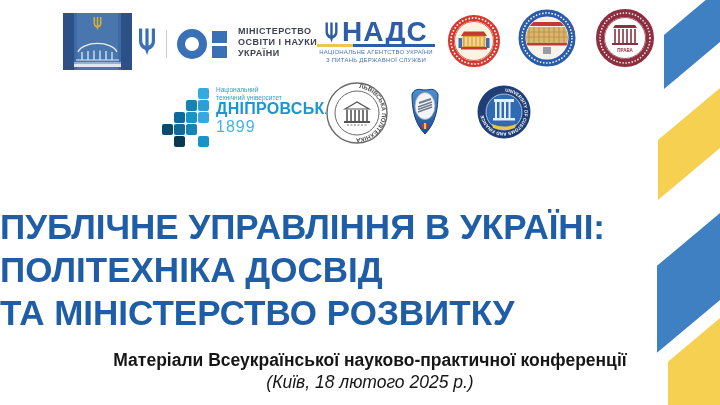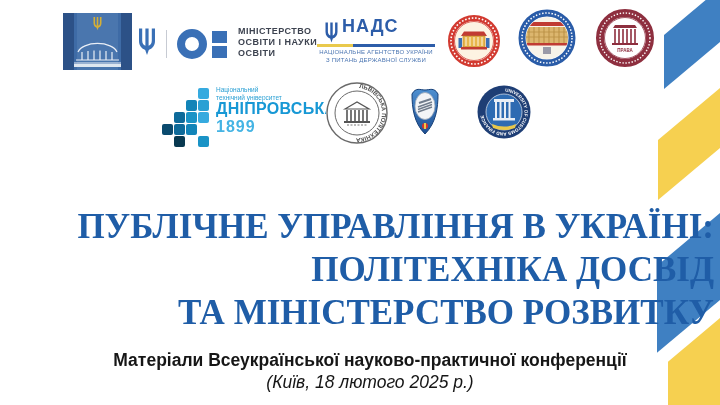--- a/index.html
+++ b/index.html
@@ -21,40 +21,40 @@
   .trident-solo{left:137px;top:28px;width:20px;height:29px;color:var(--mon_blue);}
   .vdiv{left:166px;top:30px;width:1px;height:28px;background:#c7cbd3;}
   .mon-ring{left:177px;top:29px;width:30px;height:30px;border:8px solid var(--mon_blue);
             border-radius:50%;box-sizing:border-box;}
   .mon-sq{left:212px;width:15px;height:12px;background:var(--mon_blue);}
   .mon-sq.t{top:31px;} .mon-sq.b{top:46px;}
   .mon-text{left:238px;top:26px;font-size:9px;font-weight:bold;color:var(--ministry_text);
             line-height:11px;letter-spacing:.5px;}
   .nads{left:317px;top:20px;width:118px;}
   .nads-trident{position:absolute;left:7px;top:2px;width:15px;height:22px;color:var(--nads_blue);}
-  .nads-abbr{position:absolute;left:25px;top:-4px;font-size:18px;font-weight:bold;
+  .nads-abbr{position:absolute;left:25px;top:-4px;font-size:28px;font-weight:bold;
              letter-spacing:1px;color:var(--nads_blue);font-family:"Liberation Sans",sans-serif;}
   .nads-line{position:absolute;top:24px;height:3px;}
   .nads-line.y{left:0;width:36px;background:var(--nads_yellow);}
   .nads-line.b{left:36px;width:82px;background:var(--nads_blue);}
   .nads-small{position:absolute;left:-8px;top:29px;width:134px;text-align:center;
               font-size:6px;line-height:7.5px;color:#4c76b2;letter-spacing:.2px;}
   .seal{position:absolute;}
 
   
   #dp-blocks{left:162px;top:88px;width:48px;height:60px;}
   .dpb{position:absolute;width:11px;height:11px;border-radius:2px;}
   .dp-text{left:216px;top:86px;width:120px;}
   .dp-small{font-size:6.5px;line-height:7.5px;color:#2aa0d4;}
   .dp-big{font-size:16px;font-weight:bold;line-height:16.5px;color:var(--dp_blue);letter-spacing:.3px;}
-  .dp-year{font-size:16px;font-weight:bold;color:var(--dp_light);letter-spacing:1px;}
-
-  
-  .title{left:0;top:205px;width:714px;text-align:right;color:var(--title_blue);
-         font-family:Liberation Serif, serif;font-weight:bold;font-size:35px;line-height:43px;}
+  .dp-year{font-size:16px;font-weight:normal;color:var(--dp_light);letter-spacing:1px;}
+
+  
+  .title{left:0;top:205px;width:714px;text-align:left;color:var(--title_blue);
+         font-family:Liberation Sans, sans-serif;font-weight:bold;font-size:35px;line-height:43px;}
   .subtitle{left:13px;width:714px;text-align:center;color:var(--text_dark);
             font-family:Liberation Sans, sans-serif;}
   .sub-bold{top:350px;font-weight:bold;font-size:17.5px;}
   .sub-italic{top:372px;font-style:italic;font-size:17.5px;}
 </style>
 </head>
 <body>
 
 <svg width="0" height="0" style="position:absolute">
   <defs>
@@ -96,21 +96,21 @@
   </svg>
 
   <div class="abs vdiv"></div>
 
   <div class="abs mon-ring"></div>
   <div class="abs mon-sq t"></div>
   <div class="abs mon-sq b"></div>
   <div class="abs mon-text">
     <div>МІНІСТЕРСТВО</div>
     <div>ОСВІТИ І НАУКИ</div>
-    <div>ОСВІТИ</div>
+    <div>УКРАЇНИ</div>
   </div>
 
   <div class="abs nads">
     <svg class="nads-trident" viewBox="0 0 20 28">
       <use href="#tryzub" fill="currentColor"></use>
     </svg>
     <div class="nads-abbr">НАДС</div>
     <div class="nads-line y"></div>
     <div class="nads-line b"></div>
     <div class="nads-small">

